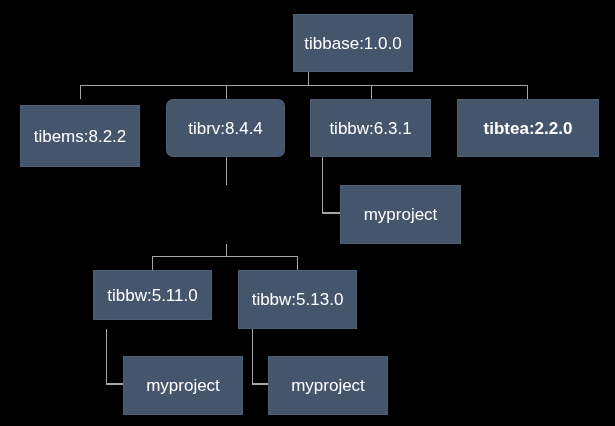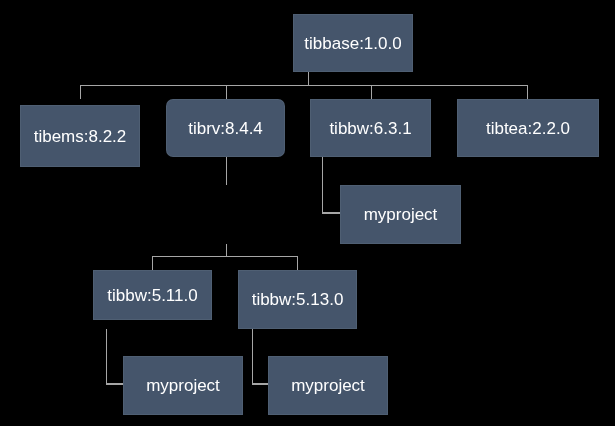--- a/index.html
+++ b/index.html
@@ -46,21 +46,21 @@
   <div class="conn v" style="left:308px; top:72px; height:14px;"></div>
   <div class="conn h" style="left:80px;  top:85px; width:447px;"></div>
   <div class="conn v" style="left:80px;  top:85px; height:14px;"></div>
   <div class="conn v" style="left:226px; top:85px; height:14px;"></div>
   <div class="conn v" style="left:371px; top:85px; height:14px;"></div>
   <div class="conn v" style="left:527px; top:85px; height:14px;"></div>
 
   <div class="node" style="left:20px;  top:105px; width:120px; height:62px;">tibems:8.2.2</div>
   <div class="node" style="left:166px; top:99px; width:119px; height:58px;border-radius:7px;">tibrv:8.4.4</div>
   <div class="node" style="left:310px; top:99px; width:121px; height:58px;">tibbw:6.3.1</div>
-  <div class="node" style="left:457px; top:99px; width:142px; height:58px;">tibtea:2.2.0</div>
+  <div class="node" style="left:457px; top:99px; width:142px; height:58px;font-weight:bold;">tibtea:2.2.0</div>
 
   <div class="conn v" style="left:226px; top:157px; height:28px;"></div>
 
   <div class="conn v" style="left:322px; top:157px; height:57px;"></div>
   <div class="conn h2" style="left:322px; top:212px; width:18px;"></div>
 
   <div class="node" style="left:340px; top:185px; width:121px; height:59px;">myproject</div>
 
   <div class="conn v" style="left:226px; top:244px; height:13px;"></div>
   <div class="conn h" style="left:152px; top:256px; width:146px;"></div>

